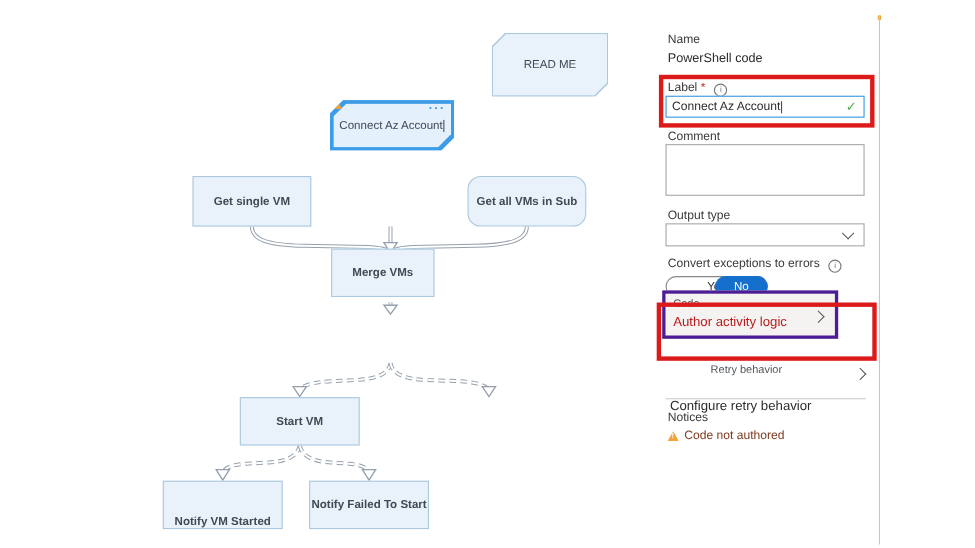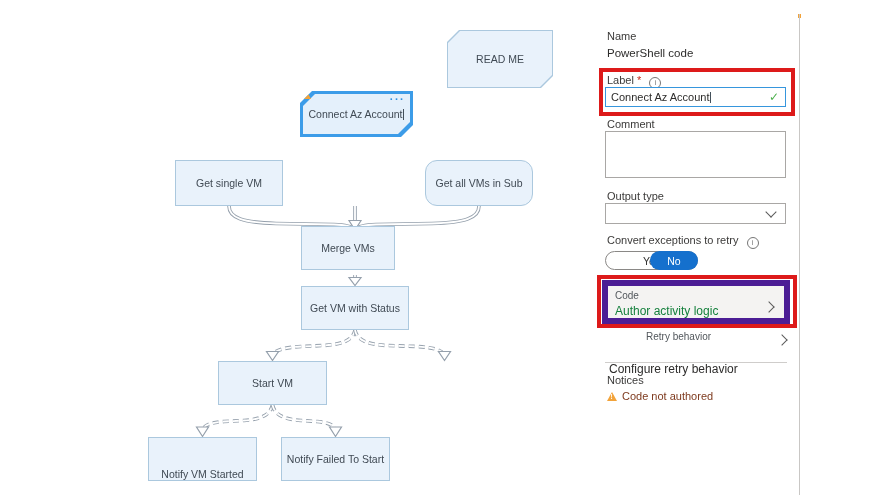--- a/index.html
+++ b/index.html
@@ -10,21 +10,21 @@
   .canvas{position:absolute;left:0;top:0;width:600px;height:498px;}
   .edges{position:absolute;left:0;top:0;}
   .tube-g{fill:none;stroke:#95a0ac;stroke-width:3.6;}
   .tube-w{fill:none;stroke:#ffffff;stroke-width:1.8;}
   .dash-g{fill:none;stroke:#95a0ac;stroke-width:3.6;stroke-dasharray:6 4;}
   .dash-w{fill:none;stroke:#ffffff;stroke-width:1.8;stroke-dasharray:6 4;}
   .arrow{fill:#ffffff;stroke:#95a0ac;stroke-width:1.2;}
 
   .node{position:absolute;display:flex;align-items:center;justify-content:center;
         background:#e9f2fb;border:1px solid #abc8de;box-sizing:border-box;
-        font-size:10.5px;color:#404a54;cursor:pointer;}
+        font-size:10.5px;color:#404a54;cursor:pointer;font-weight:bold;}
   .nlabel{white-space:nowrap;}
 
   
   .noteo{position:absolute;clip-path:polygon(12px 0,100% 0,100% calc(100% - 12px),calc(100% - 12px) 100%,0 100%,0 12px);}
   .noteo.plain{background:#abc8de;}
   .noteo.sel{background:#3c9ce8;}
   .notei{position:absolute;display:flex;align-items:center;justify-content:center;
          background:#e9f2fb;font-size:10.5px;color:#404a54;
          clip-path:polygon(12px 0,100% 0,100% calc(100% - 12px),calc(100% - 12px) 100%,0 100%,0 12px);}
   .noteo.plain .notei{left:1px;top:1px;right:1px;bottom:1px;}
@@ -70,24 +70,24 @@
   .chev{width:7px;height:7px;border-right:1.4px solid #5a5a5a;border-bottom:1.4px solid #5a5a5a;display:inline-block;}
   .chev.down{transform:rotate(45deg);position:absolute;right:10px;top:4px;}
   .chev.right{transform:rotate(-45deg);}
 
   .toggle{position:absolute;left:7px;top:251px;width:93px;height:19px;border:1px solid #8a8886;
      border-radius:10px;box-sizing:border-box;display:flex;background:#fff;}
   .tog-yes{flex:1;display:flex;align-items:center;justify-content:center;font-size:10.5px;color:#323130;}
   .tog-no{position:absolute;right:-1px;top:-1px;width:48px;height:19px;border-radius:10px;background:#1570cd;
      color:#fff;display:flex;align-items:center;justify-content:center;font-size:10.5px;}
 
-  .card{position:absolute;left:4px;top:280px;width:188px;height:44px;background:#f4f3f2;
-     border:6px solid #4c1d95;box-sizing:border-box;cursor:pointer;}
+  .card{position:absolute;left:4px;top:264px;width:160px;height:44px;background:#f4f3f2;
+     border:3px solid #4c1d95;box-sizing:border-box;cursor:pointer;}
   .card-title{position:absolute;left:7px;top:4px;font-size:10px;color:#52575c;}
-  .card-sub{position:absolute;left:7px;top:18px;font-size:12px;color:#15803d;}
+  .card-sub{position:absolute;left:7px;top:18px;font-size:12px;color:#b91c1c;}
   .card .chev{position:absolute;right:11px;top:17px;}
 
   .sec-title{position:absolute;font-size:10px;color:#52575c;}
   .sec-sub{position:absolute;font-size:12px;color:#2d2c2b;margin-top:18px;}
   .retry-chev{position:absolute;left:180px;top:336px;}
   .divider{position:absolute;left:7px;top:362px;width:182px;height:1px;background:#cfcdcb;}
 
   .warn-tri{position:relative;display:inline-block;width:0;height:0;margin-right:5px;
      border-left:5px solid transparent;border-right:5px solid transparent;border-bottom:9px solid #f2a33a;vertical-align:-1px;}
   .warn-tri::after{content:"!";position:absolute;left:-1.5px;top:1.5px;font-size:6.5px;color:#fff;font-weight:bold;}
@@ -149,23 +149,20 @@
 
     <div class="node n-single">
         <span class="nlabel">Get single VM</span>
       </div>
     <div class="node n-sub">
         <span class="nlabel">Get all VMs in Sub</span>
       </div>
     <div class="node n-merge">
         <span class="nlabel">Merge VMs</span>
       </div>
-    <div class="node n-status">
-        <span class="nlabel">Get VM with Status</span>
-      </div>
     <div class="node n-start">
         <span class="nlabel">Start VM</span>
       </div>
     <div class="node n-nstarted">
         <span class="nlabel">Notify VM Started</span>
       </div>
     <div class="node n-nfailed">
         <span class="nlabel">Notify Failed To Start</span>
       </div>
   </div>
@@ -190,21 +187,21 @@
     <div class="plabel" style="left:9px;top:118px;text-align:center;">Comment</div>
     <div class="tbox cbox"><span></span></div>
 
     <div class="plabel" style="left:9px;top:190px;">Output type</div>
     <div class="tbox obox">
       <span style="padding-left:5px;"></span>
       <span class="chev down"></span>
     </div>
 
     <div class="plabel" style="left:9px;top:234px;">
-      <span>Convert exceptions to retry</span>
+      <span>Convert exceptions to errors</span>
       <span class="info-ic"></span>
     </div>
     <div class="toggle">
       <span class="tog-yes">Yes</span>
       <span class="tog-no">No</span>
     </div>
 
     <div class="redbox rb2"></div>
     <div class="card">
       <span class="card-title">Code</span>

